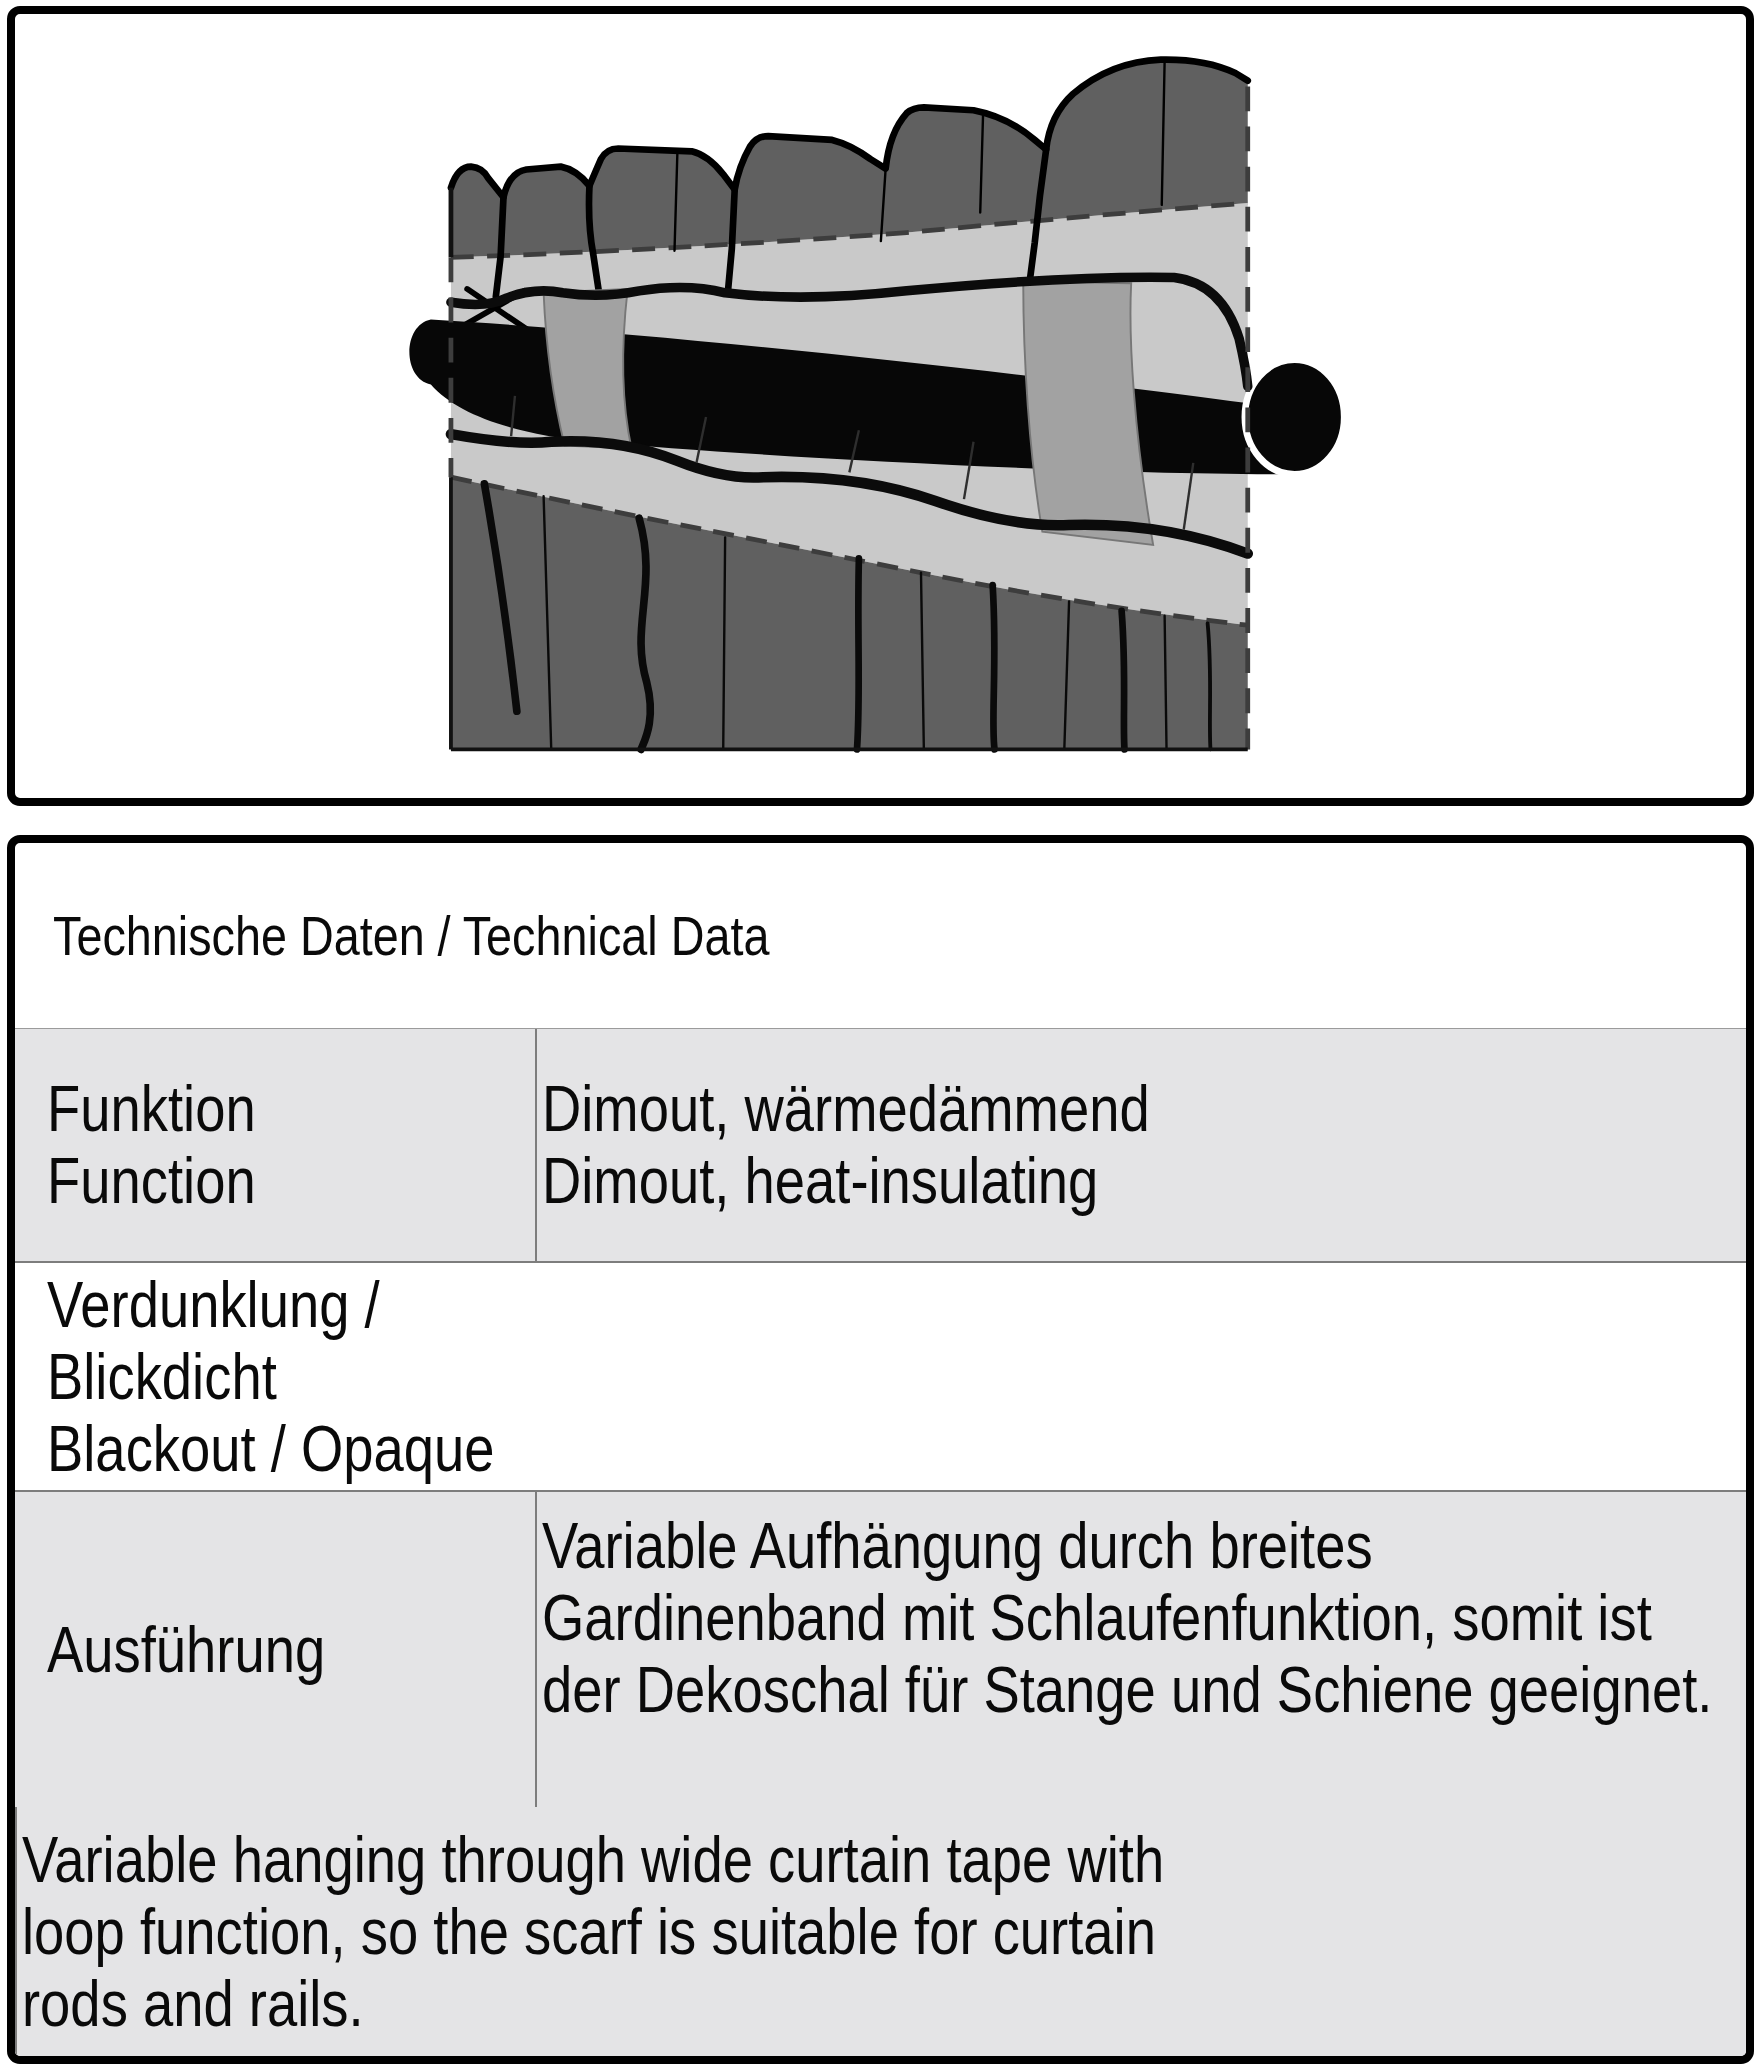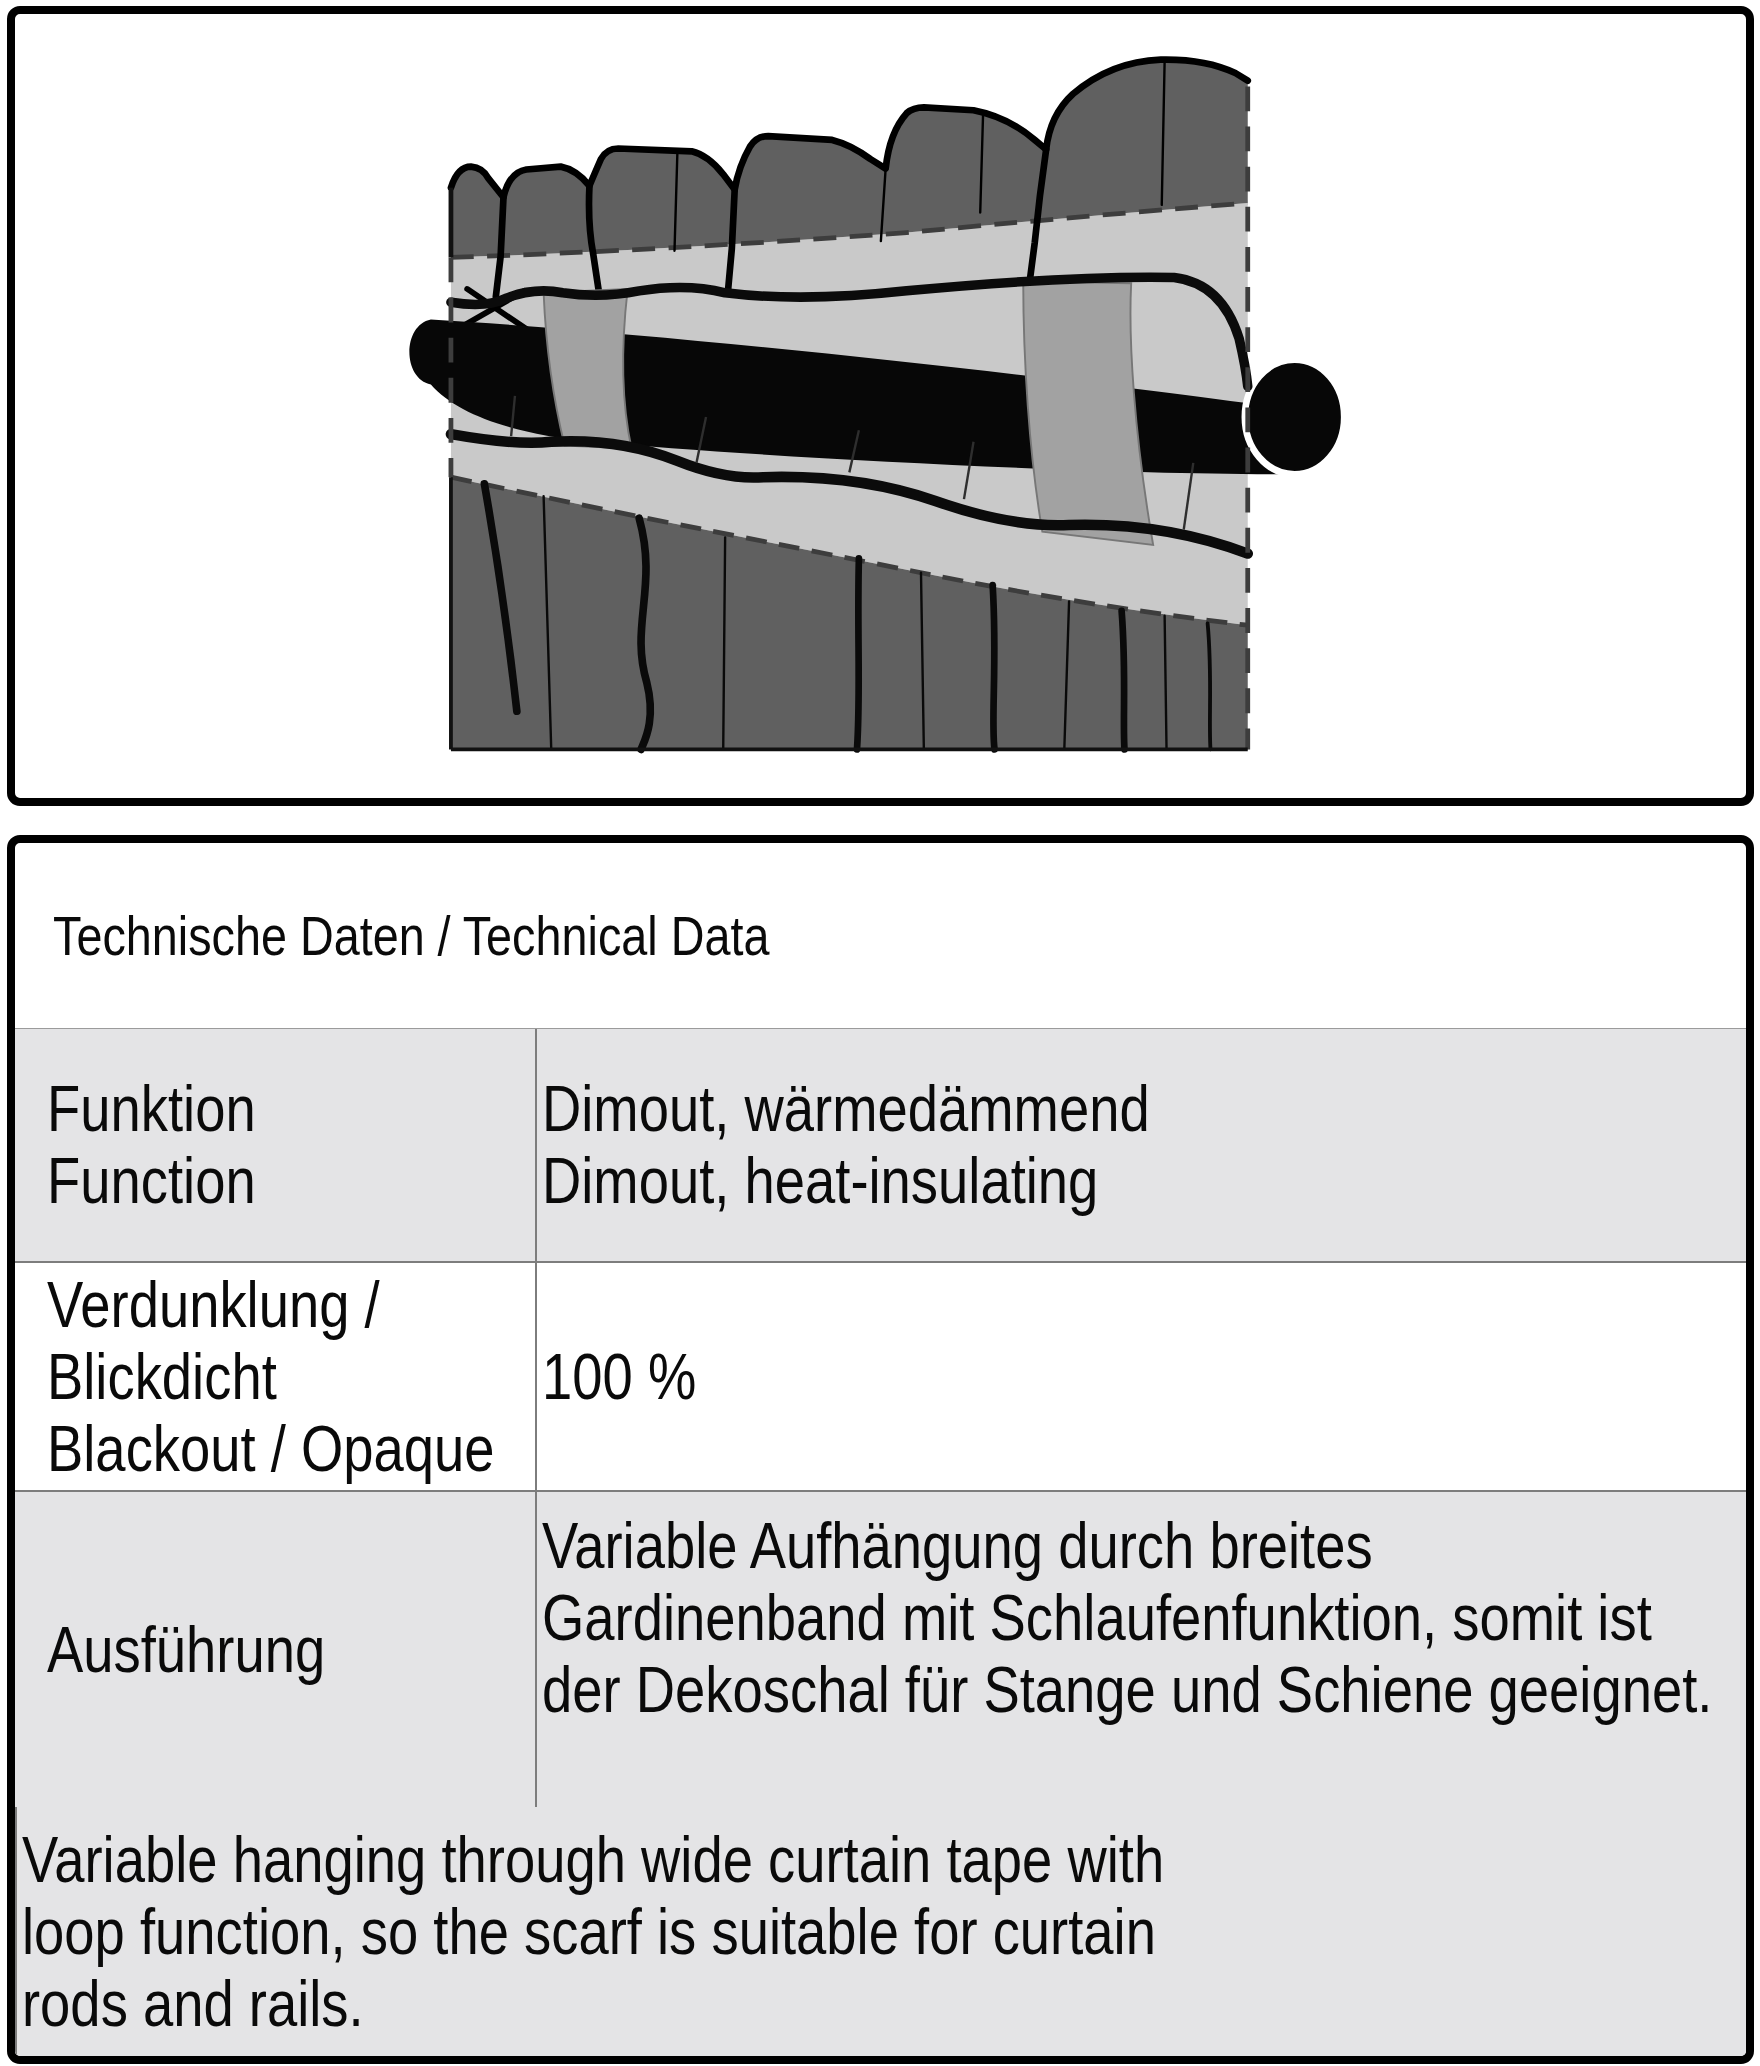--- a/index.html
+++ b/index.html
@@ -128,23 +128,20 @@
         <div class="line cond">Dimout, heat-insulating</div>
       </div>
     </div>
 
     <div class="t-row row-blackout">
       <div class="cell-label">
         <div class="line cond">Verdunklung /</div>
         <div class="line cond">Blickdicht</div>
         <div class="line cond">Blackout / Opaque</div>
       </div>
-      <div class="cell-value">
-        <div class="line cond">100 %</div>
-      </div>
     </div>
 
     <div class="t-row shade row-variant">
 
       <div class="sub-row first">
         <div class="cell-label">
           <div class="line cond">Ausführung</div>
         </div>
         <div class="cell-value">
           <div class="line cond">Variable Aufhängung durch breites</div>

